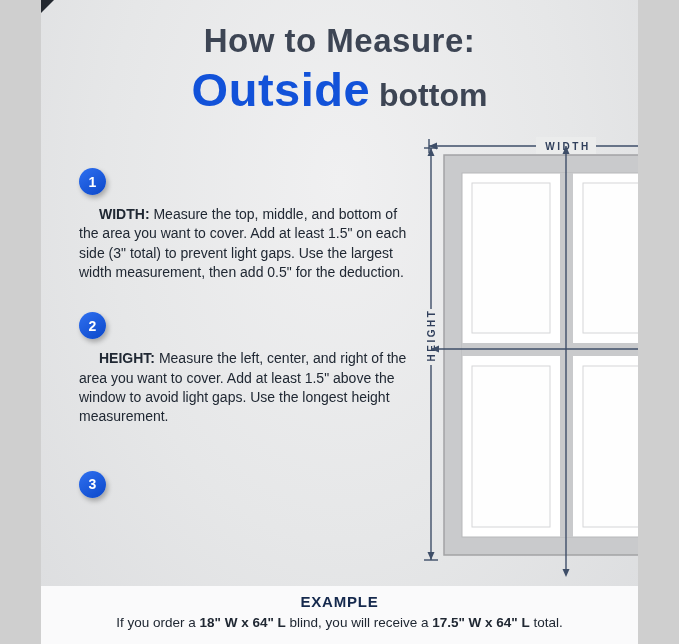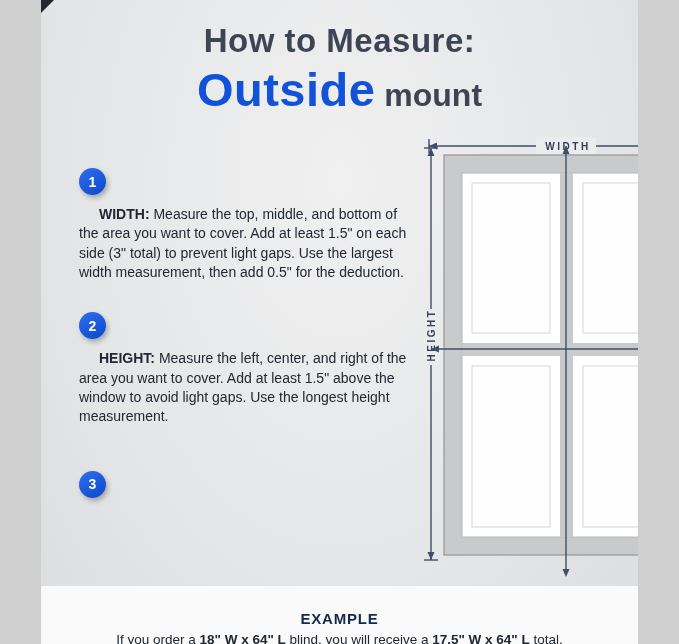--- a/index.html
+++ b/index.html
@@ -45,36 +45,36 @@
   .dim{ stroke:#3e4e68; stroke-width:1.4; }
   .dim-fill{ fill:#3e4e68; }
   .dim-label{
     font-family:"Liberation Sans", sans-serif;
     font-size:10px; font-weight:bold; letter-spacing:2.5px; fill:#31405c;
   }
 
   
   .footer{
     position:absolute; left:0; right:0; bottom:0; height:58px;
-    background:#fafafb; text-align:center; padding-top:24px;margin-top:42px;
+    background:#fafafb; text-align:center; padding-top:7px;margin-top:42px;
   }
   .example-title{ font-size:15px; font-weight:700; color:#15294d; letter-spacing:.8px; }
   .example-text{ font-size:13.5px; color:#202833; margin-top:5px; white-space:pre-wrap; }
   .example-text b{ font-weight:700; }
 </style>
 </head>
 <body>
 
 <div class="canvas">
 
   <div class="corner"></div>
 
   <div class="header">
     <div class="h1">How to Measure:</div>
-    <div class="h2"><span class="accent">Outside</span><span class="suffix"> mount</span></div>
+    <div class="h2"><span class="accent">Outside</span><span class="suffix"> bottom</span></div>
   </div>
 
   <div class="steps">
 
     <div class="step step-1">
       <div class="badge">1</div>
       <p class="step-text"><b>WIDTH:</b> <span>Measure the top, middle, and bottom of the area you want to cover. Add at least 1.5" on each side (3" total) to prevent light gaps. Use the largest width measurement, then add 0.5" for the deduction.</span></p>
     </div>
 
     <div class="step step-2">

